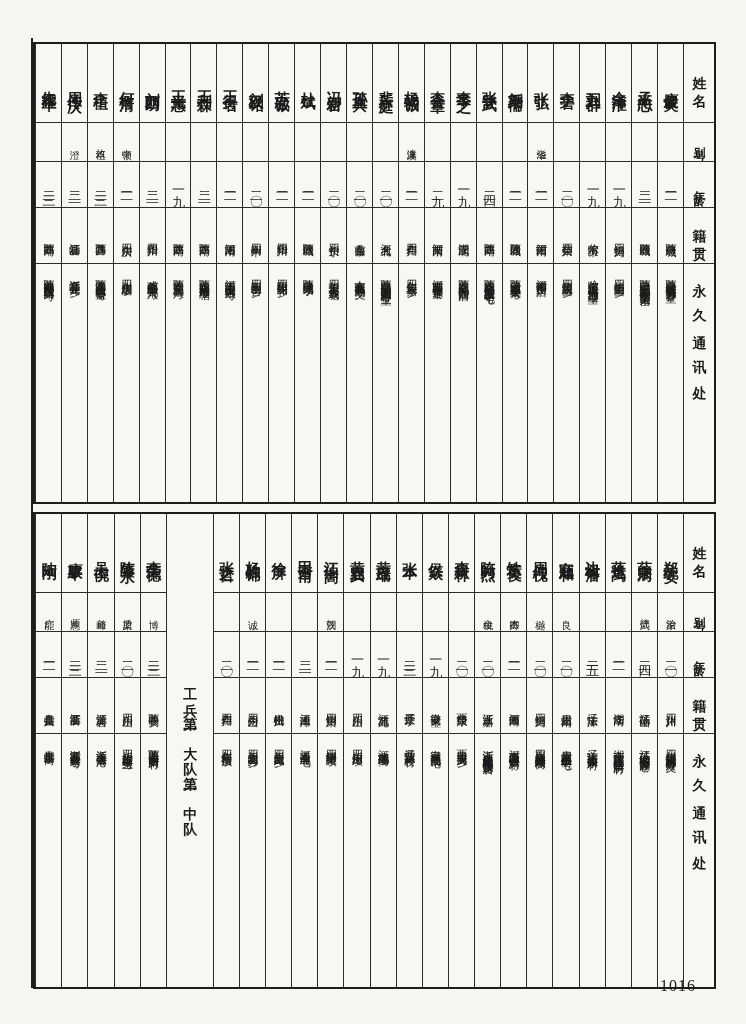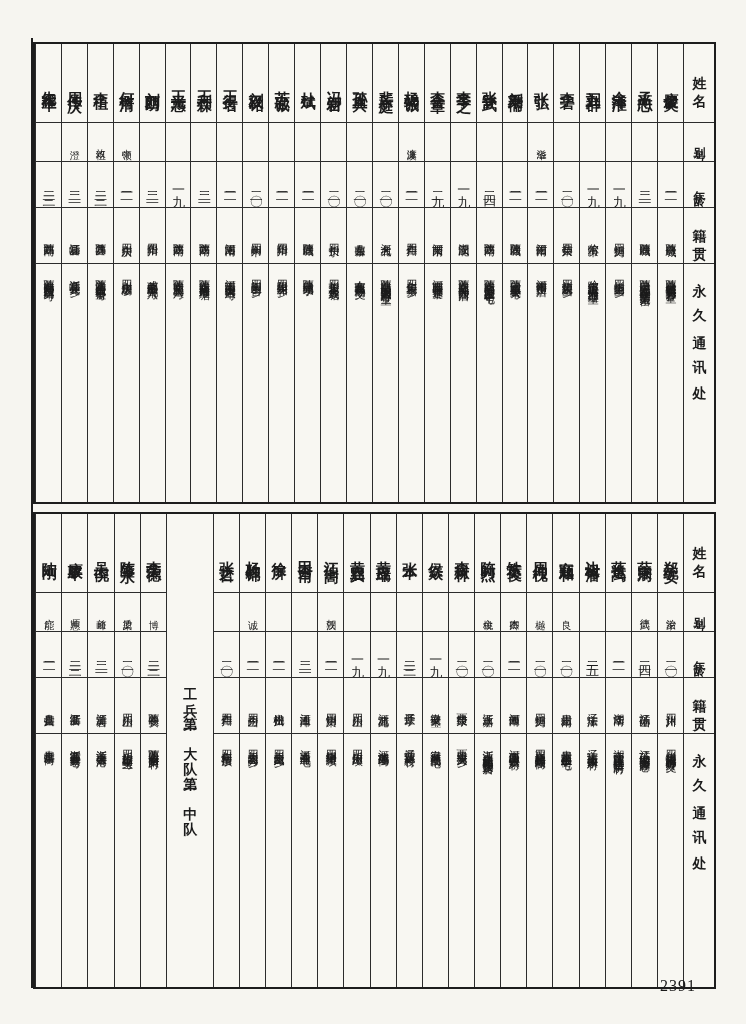--- a/index.html
+++ b/index.html
@@ -895,13 +895,13 @@
       </div>
       <div class="cell native-cell">
         <div class="vtext v-native">贵州盘县</div>
       </div>
       <div class="cell addr-cell">
         <div class="vtext v-address">贵州盘县平街</div>
       </div>
     </div>
   </div>
 
-<div class="page-number">2391</div>
+<div class="page-number">1016</div>
 
 </body></html>

